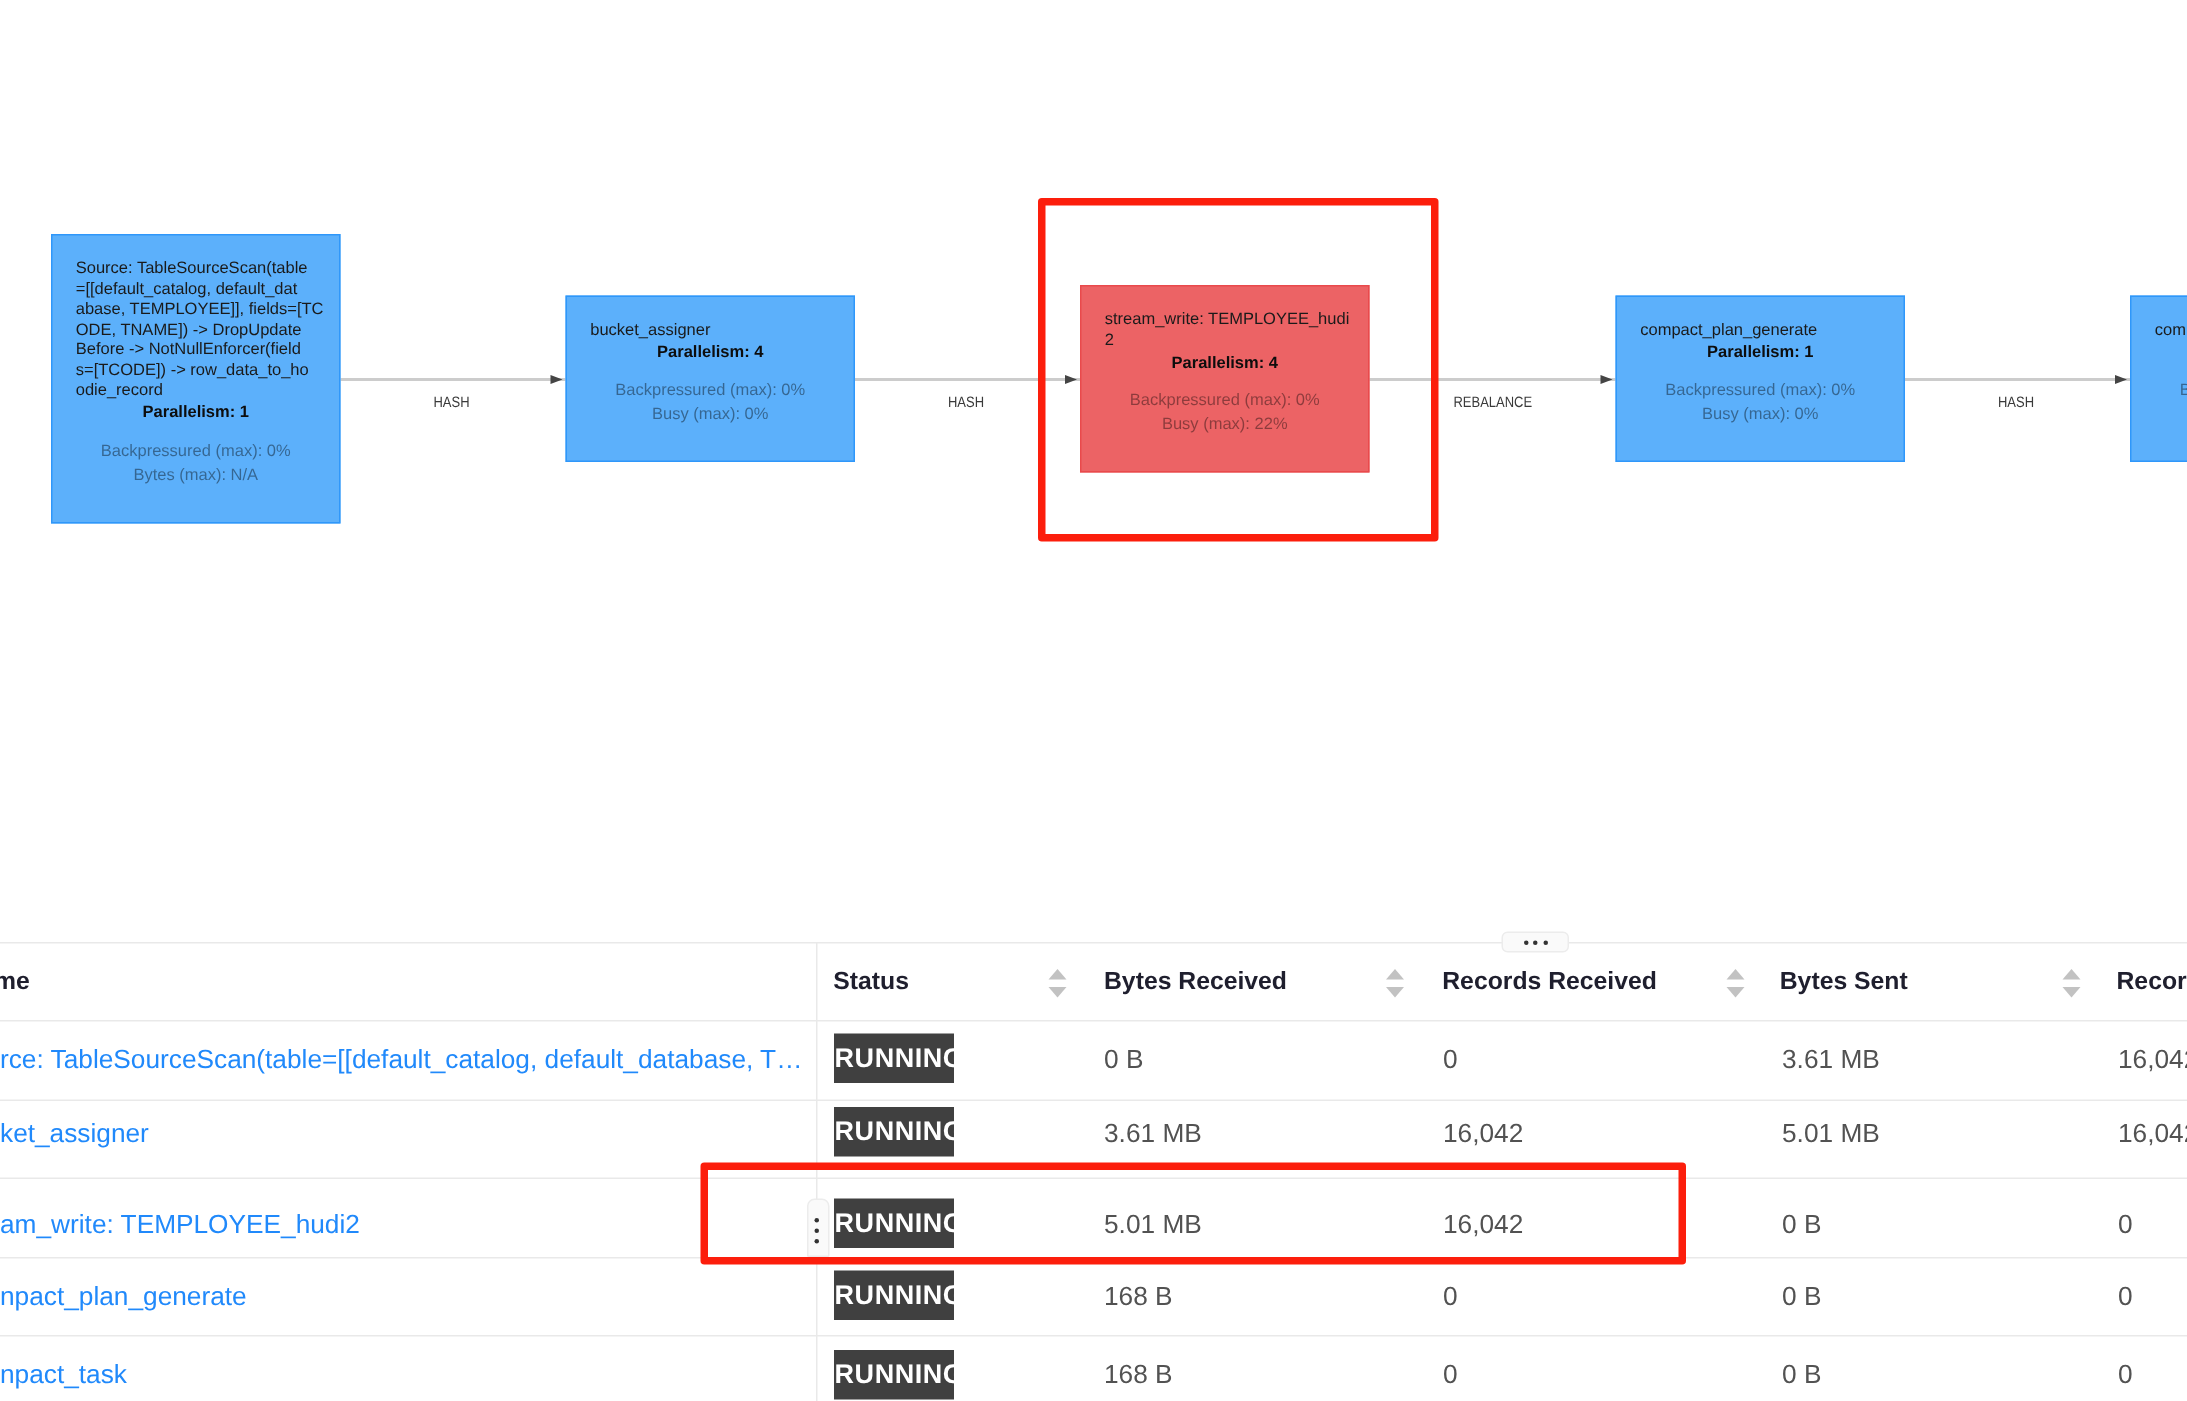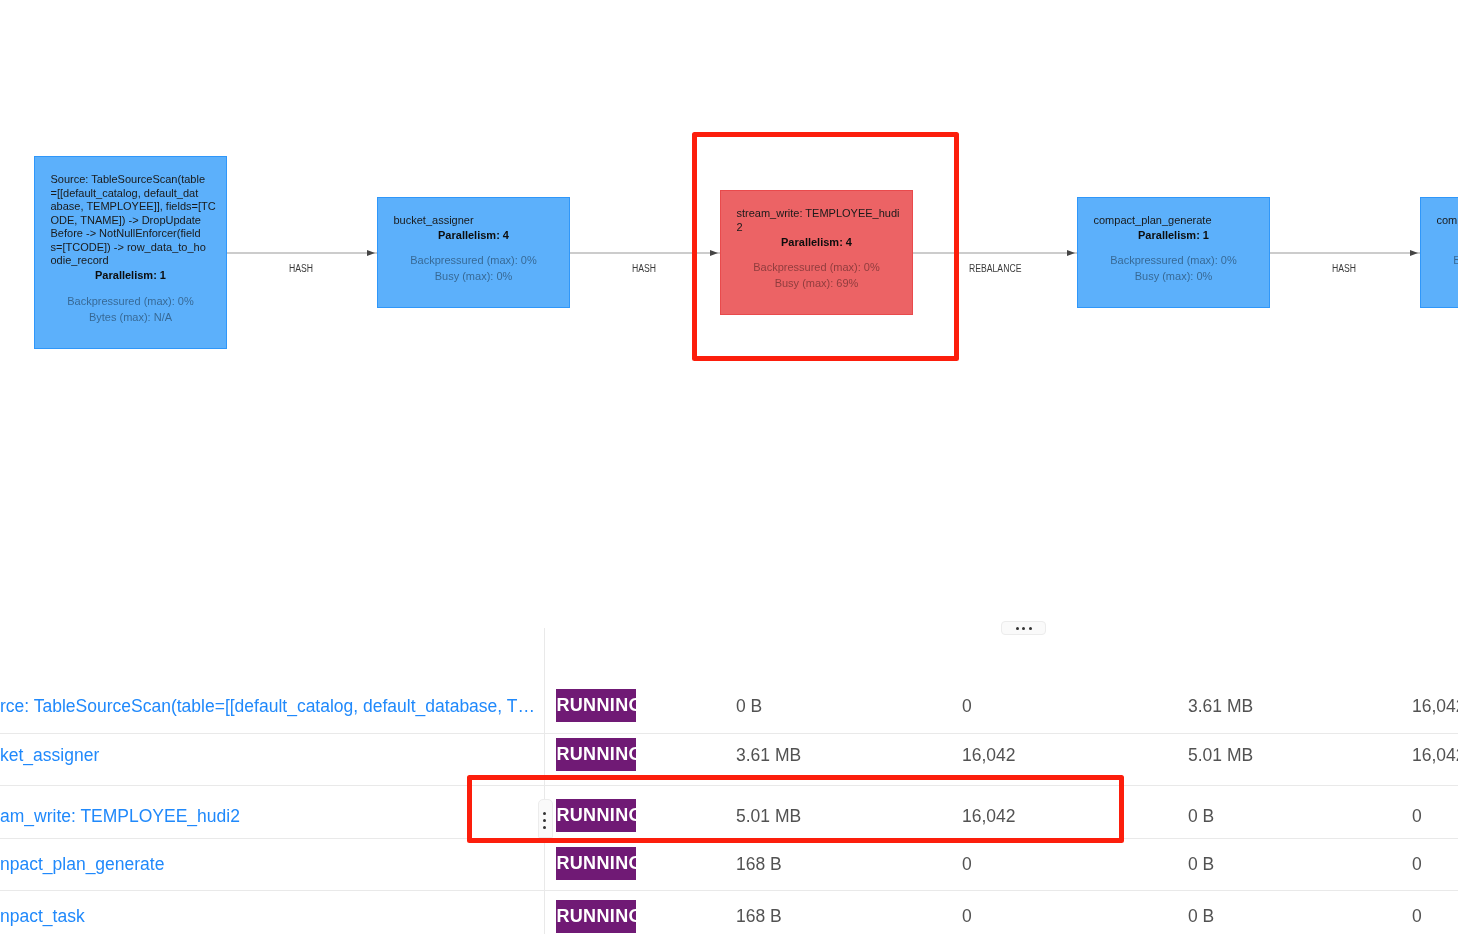--- a/index.html
+++ b/index.html
@@ -42,21 +42,21 @@
             border-left:6px solid transparent;border-right:6px solid transparent;}
   .sorter i.up{top:0;border-bottom:7px solid #c2c2c2;}
   .sorter i.dn{bottom:0;border-top:7px solid #c2c2c2;}
 
   .trow{position:absolute;left:0;width:1458px;box-sizing:border-box;}
   .rowsep{position:absolute;left:0;width:1458px;height:1px;background:#e9e9e9;}
   .cell{position:absolute;top:16px;font-size:17.5px;color:#525252;white-space:nowrap;}
   .cell.link{left:0;color:#2089fb;}
   .cell.c1{left:736px;} .cell.c2{left:962px;} .cell.c3{left:1188px;} .cell.c4{left:1412px;}
   .badge{position:absolute;left:556.4px;top:9.2px;width:80px;height:33.1px;
-         line-height:33.1px;background:#701a75;color:#fff;font-size:18px;font-weight:700;
+         line-height:33.1px;background:#404040;color:#fff;font-size:18px;font-weight:700;
          letter-spacing:0.35px;text-align:center;box-sizing:border-box;}
 
   .grip-h{position:absolute;left:1001.4px;top:621.1px;width:44.4px;height:14.2px;
           background:#fafafa;border:1px solid #ececec;border-radius:4px;box-sizing:border-box;
           display:flex;align-items:center;justify-content:center;gap:3.4px;z-index:30;}
   .grip-v{position:absolute;left:538.3px;top:799px;width:14.6px;height:38.5px;
           background:#fafafa;border:1px solid #ececec;border-radius:5px 5px 1px 1px;box-sizing:border-box;
           display:flex;flex-direction:column;align-items:center;justify-content:center;
           gap:3.6px;padding-right:3px;padding-top:4.6px;z-index:30;}
   .dot{width:3.1px;height:3.1px;border-radius:50%;background:#333333;flex:none;}
@@ -108,21 +108,21 @@
       <div class="node-stats" style="top:70px">Busy (max): 0%</div>
     </div>
 
     <div class="node red" style="left:720px;top:190px;width:193px;height:125px">
       <div class="node-title" style="top:16px">
           <span class="tl">stream_write: TEMPLOYEE_hudi</span>
           <span class="tl">2</span>
         </div>
       <div class="node-par" style="top:45px">Parallelism: 4</div>
       <div class="node-stats" style="top:68px">Backpressured (max): 0%</div>
-      <div class="node-stats" style="top:84px">Busy (max): 69%</div>
+      <div class="node-stats" style="top:84px">Busy (max): 22%</div>
     </div>
 
     <div class="node" style="left:1077px;top:197px;width:193px;height:111px">
       <div class="node-title" style="top:16px">
           <span class="tl">compact_plan_generate</span>
         </div>
       <div class="node-par" style="top:31px">Parallelism: 1</div>
       <div class="node-stats" style="top:54px">Backpressured (max): 0%</div>
       <div class="node-stats" style="top:70px">Busy (max): 0%</div>
     </div>
@@ -134,20 +134,45 @@
       <div class="node-par" style="top:31px">Parallelism: 4</div>
       <div class="node-stats" style="top:54px">Backpressured (max): 0%</div>
       <div class="node-stats" style="top:70px">Busy (max): 0%</div>
     </div>
 
     <div class="hl-graph"></div>
   </div>
 
   <div class="table">
 
+    <div class="thead">
+      <div class="th" style="left:-4px">me</div>
+      <div class="th" style="left:555.5px">Status</div>
+      <div class="th" style="left:736px">Bytes Received</div>
+      <div class="th" style="left:961.5px">Records Received</div>
+      <div class="th" style="left:1186.5px">Bytes Sent</div>
+      <div class="th" style="left:1411px">Recor</div>
+
+      <div class="sorter" style="left:699px">
+          <i class="up"></i>
+          <i class="dn"></i>
+        </div>
+      <div class="sorter" style="left:924px">
+          <i class="up"></i>
+          <i class="dn"></i>
+        </div>
+      <div class="sorter" style="left:1151px">
+          <i class="up"></i>
+          <i class="dn"></i>
+        </div>
+      <div class="sorter" style="left:1375px">
+          <i class="up"></i>
+          <i class="dn"></i>
+        </div>
+    </div>
 
     <div class="colsep"></div>
 
     <div class="rowsep" style="top:105px"></div>
     <div class="rowsep" style="top:157px"></div>
     <div class="rowsep" style="top:210px"></div>
     <div class="rowsep" style="top:262px"></div>
 
     <div class="trow" style="top:52px;height:52.6px">
       <div class="cell link">rce: TableSourceScan(table=[[default_catalog, default_database, T…</div>

